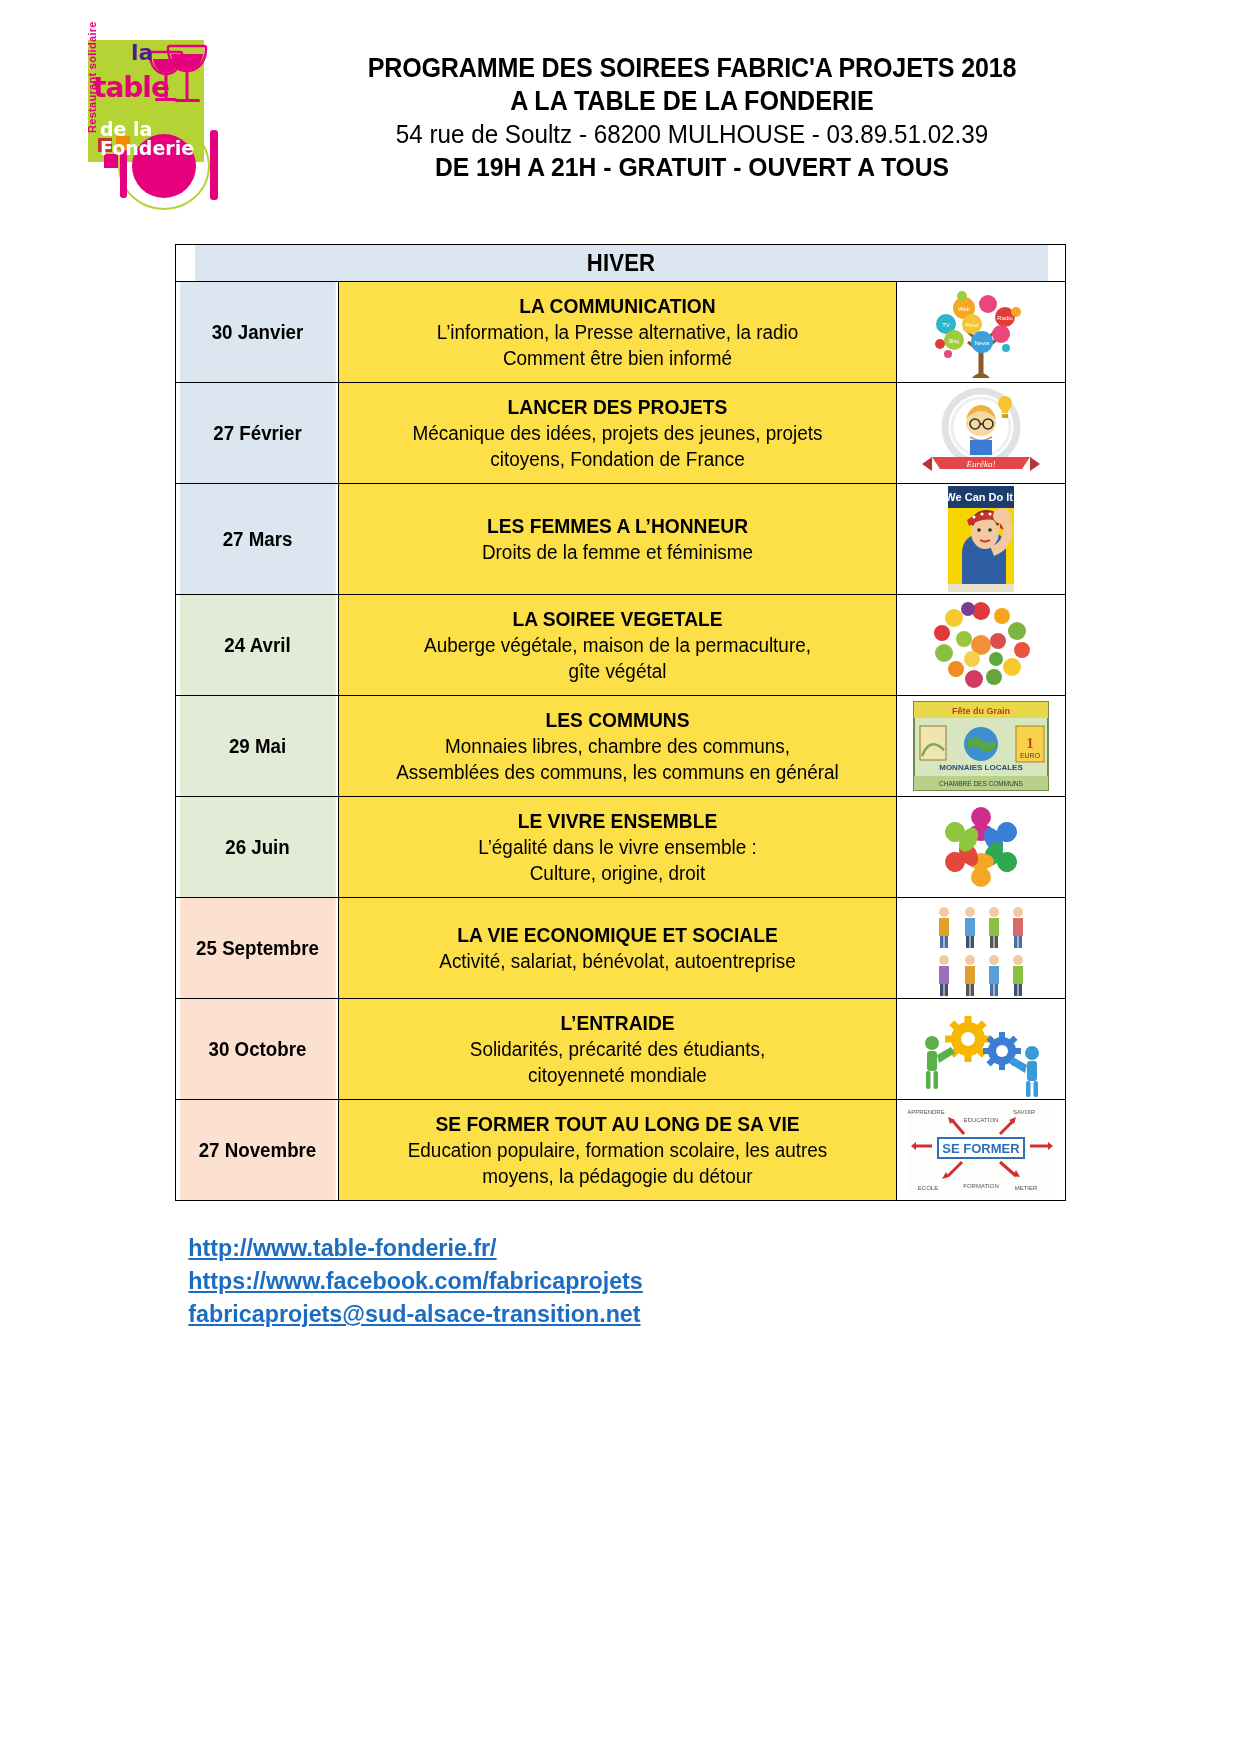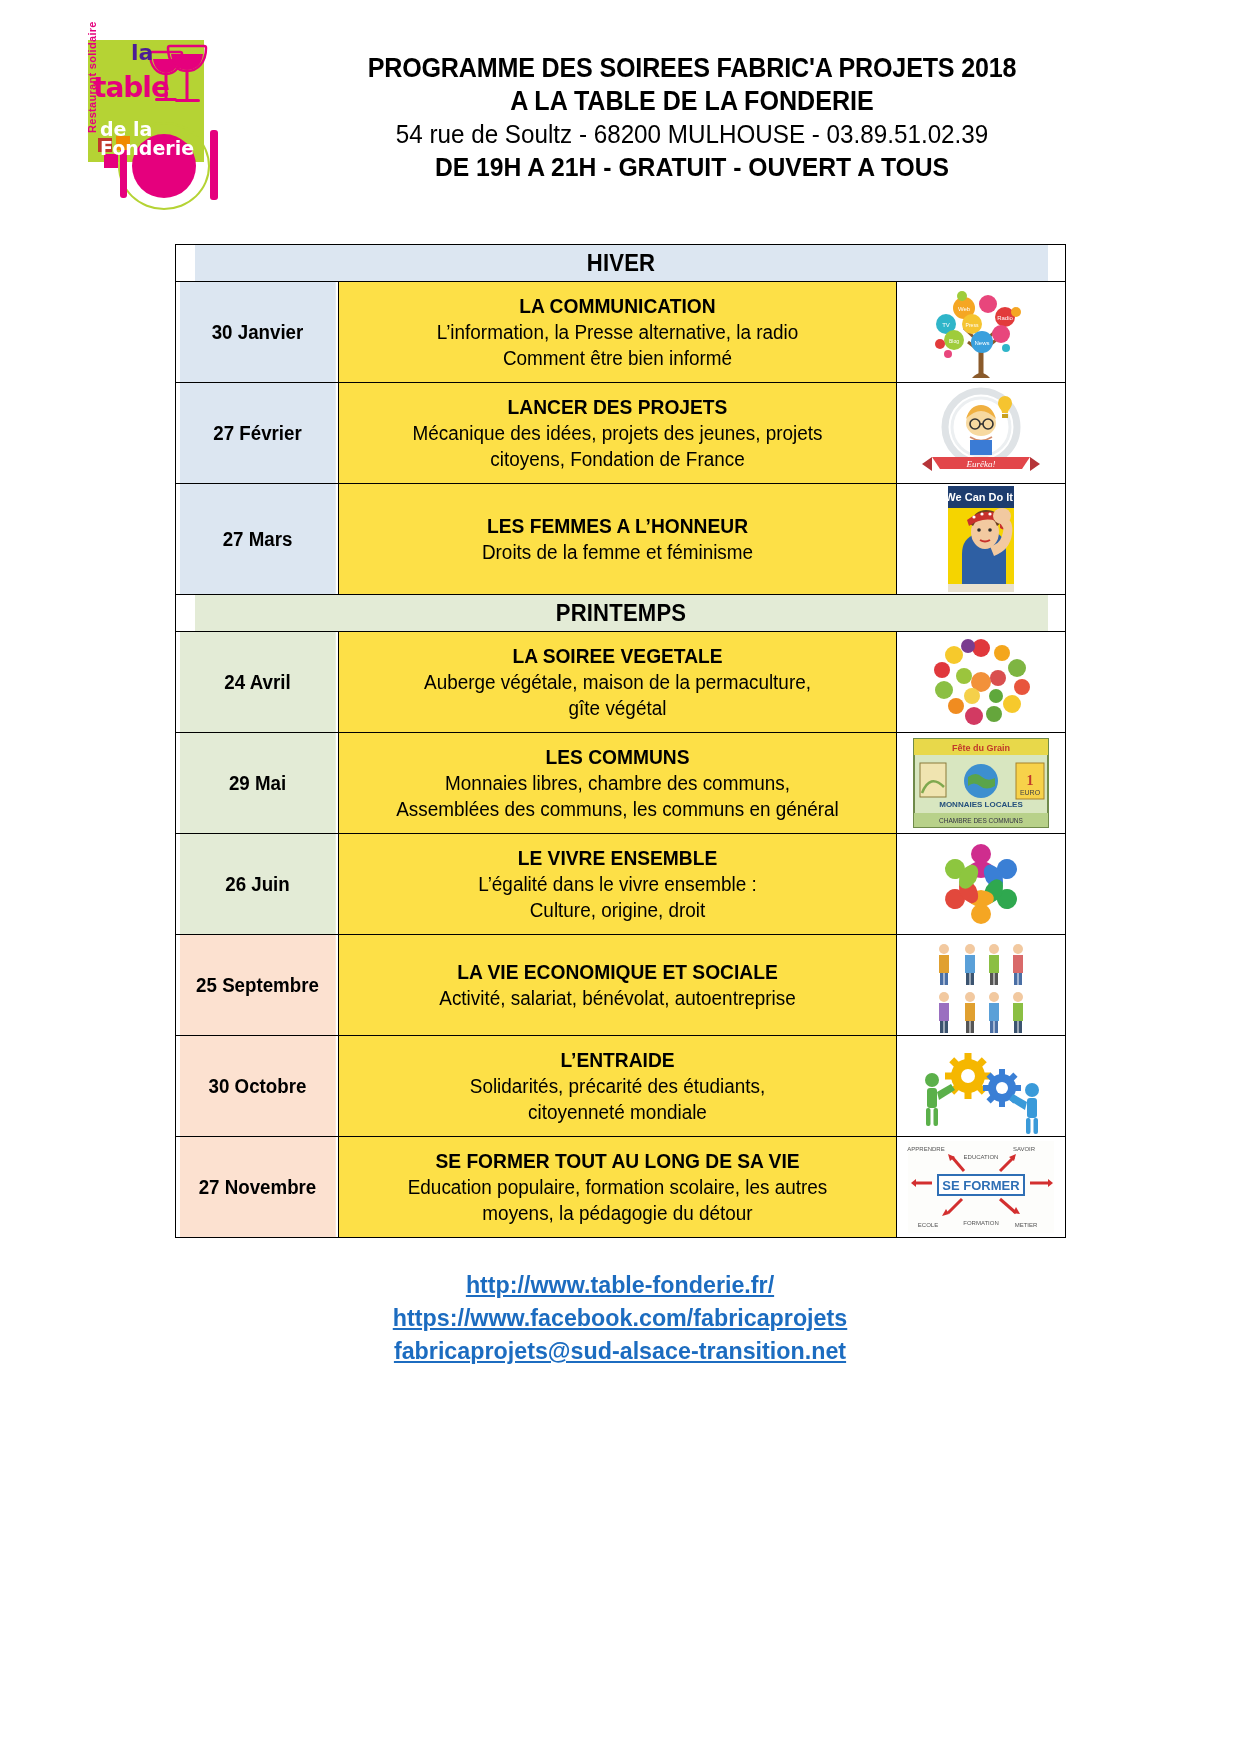--- a/index.html
+++ b/index.html
@@ -216,21 +216,21 @@
     height: 100px;
     display: block;
     margin: 0 auto;
   }
   .thumb.tall { height: 110px; }
 
   
   .footer {
     margin: 30px auto 0 auto;
     width: 890px;
-    text-align: center;
+    text-align: left;
   }
   .flink {
     display: block;
     color: #1c6cc0;
     font-weight: bold;
     font-size: 24px;
     text-decoration: underline;
     line-height: 1.38;
     transform: scaleX(.97);
   }
@@ -374,23 +374,20 @@
         <path d="M92 72 q16 -6 18 -22 q2 -14 -8 -18 l-6 6 q8 4 4 14 q-3 9 -12 10z" fill="#f2c9a0"></path>
         <ellipse cx="100" cy="32" rx="9" ry="8" fill="#f2c9a0"></ellipse>
         <circle cx="77" cy="46" r="1.8" fill="#2b2b2b"></circle>
               <circle cx="88" cy="46" r="1.8" fill="#2b2b2b"></circle>
         <path d="M78 56 q5 3 10 0" stroke="#c8302b" stroke-width="2" fill="none"></path>
         <rect x="46" y="100" width="66" height="8" fill="#e9e2cf"></rect>
       </svg>
     </td>
   </tr>
 
-  <tr>
-    <td class="season-cell season-printemps" colspan="3">PRINTEMPS</td>
-  </tr>
 
   <tr>
     <td class="date-cell bg-printemps">24 Avril</td>
     <td class="desc-cell">
       <div class="desc-title">LA SOIREE VEGETALE</div>
       <div class="desc-body">Auberge végétale, maison de la permaculture,</div>
       <div class="desc-body">gîte végétal</div>
     </td>
     <td class="img-cell">
       <svg class="thumb" viewBox="0 0 158 100">

